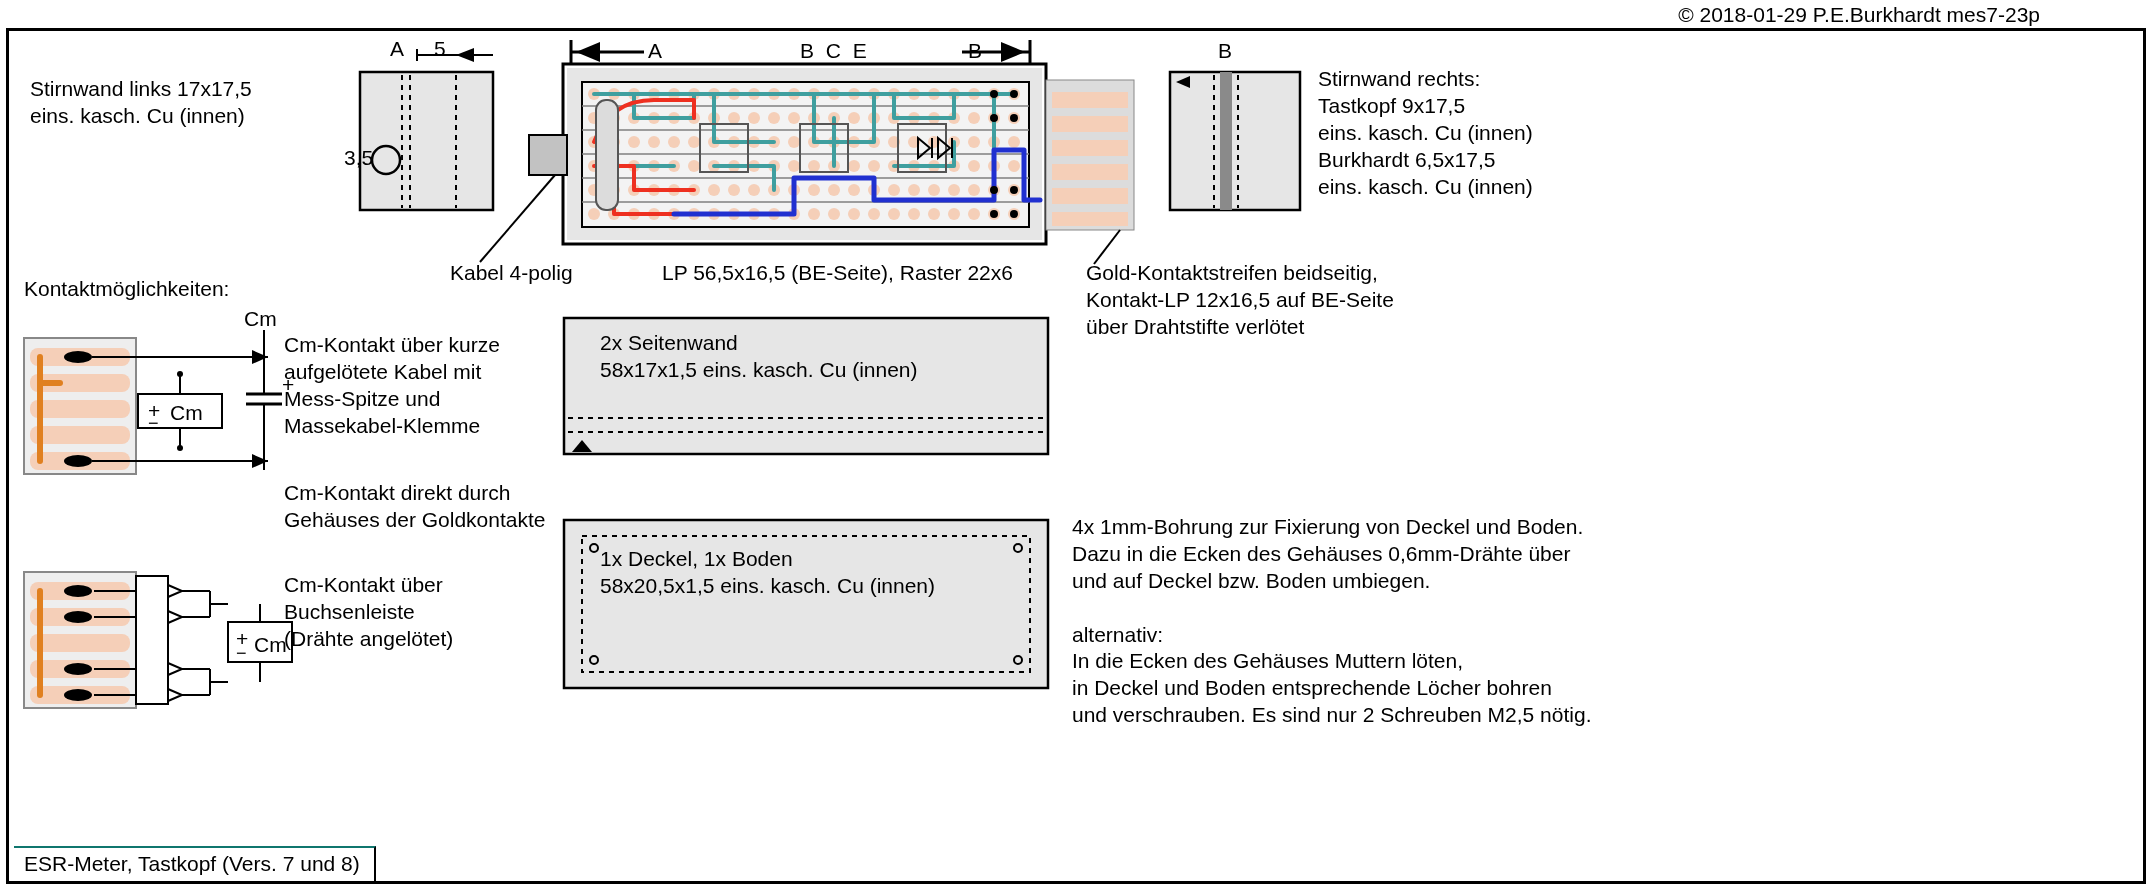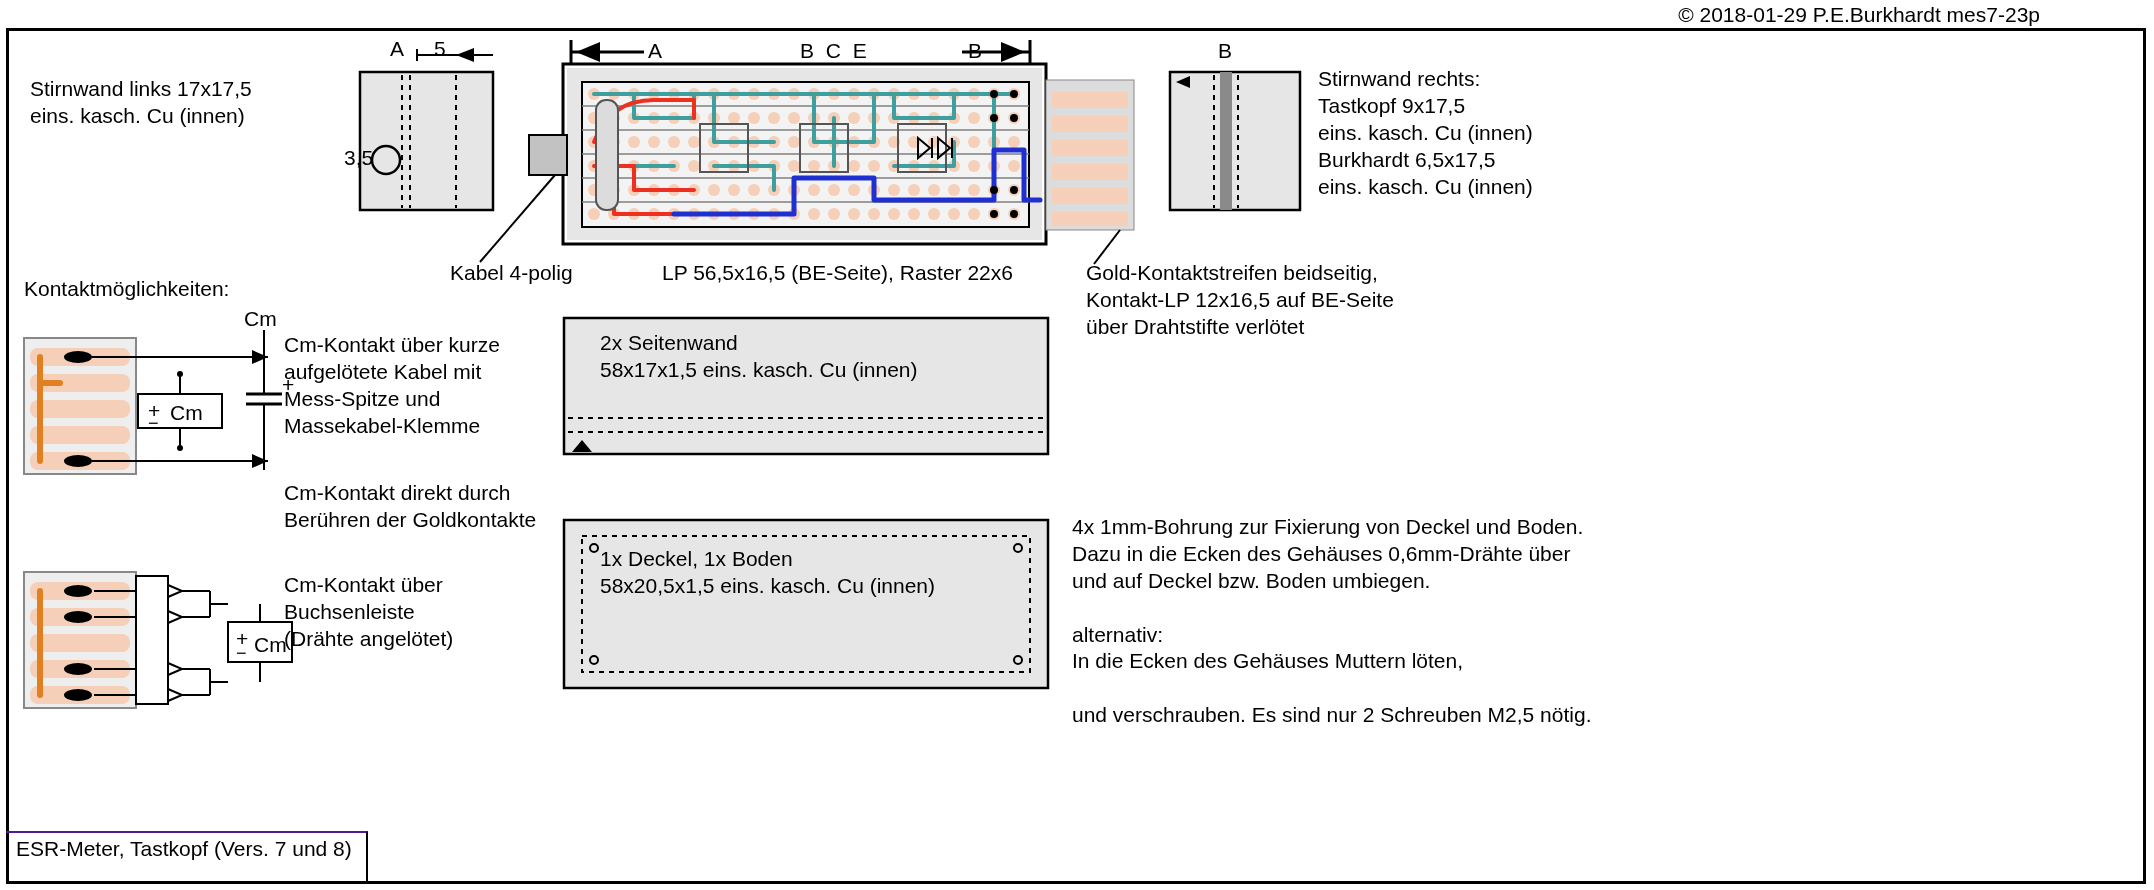--- a/index.html
+++ b/index.html
@@ -1,20 +1,20 @@
 <!DOCTYPE html>
 <html><head>
 <meta charset="utf-8">
 <style>
   html,body{margin:0;padding:0;background:#fff;font-family:Arial,Helvetica,sans-serif;font-size:21px;color:#000}
   .page{position:relative;width:2050px;height:890px;box-sizing:border-box}
   .outer{position:absolute;left:6px;top:28px;width:2140px;height:856px;border:3px solid #000;box-sizing:border-box}
   .lbl{position:absolute;white-space:nowrap;line-height:1.25}
   .mlbl{position:absolute;line-height:1.28}
-  .titlebox{position:absolute;left:6px;bottom:6px;border-top:2px solid #4c1d95;border-right:2px solid #000;padding:4px 14px 23px 10px}
+  .titlebox{position:absolute;left:14px;bottom:6px;border-top:2px solid #0f766e;border-right:2px solid #000;padding:4px 14px 8px 10px}
   .copper{fill:#f5cfb8}
   .greyfill{fill:#e6e6e6}
   .blk{stroke:#000;stroke-width:3;fill:none}
   .blk2{stroke:#000;stroke-width:2.5;fill:none}
   .blkthin{stroke:#000;stroke-width:2;fill:none}
   .dash{stroke:#000;stroke-width:2;stroke-dasharray:5 5;fill:none}
   .grid{stroke:#7f7f7f;stroke-width:1.5;fill:none}
   .teal{stroke:#3f9f9f;stroke-width:4;fill:none;stroke-linejoin:round;stroke-linecap:round}
   .red{stroke:#ee3020;stroke-width:4;fill:none;stroke-linejoin:round;stroke-linecap:round}
   .blue{stroke:#2030d0;stroke-width:5;fill:none;stroke-linejoin:round;stroke-linecap:round}
@@ -423,41 +423,41 @@
     <span>Kontakt-LP 12x16,5 auf BE-Seite</span><br>
     <span>über Drahtstifte verlötet</span>
   </div>
 
   <div class="mlbl" style="left:1072px;top:514px">
     <span>4x 1mm-Bohrung zur Fixierung von Deckel und Boden.</span><br>
     <span>Dazu in die Ecken des Gehäuses 0,6mm-Drähte über</span><br>
     <span>und auf Deckel bzw. Boden umbiegen.</span><br><br>
     <span>alternativ:</span><br>
     <span>In die Ecken des Gehäuses Muttern löten,</span><br>
-    <br>
+    <span>in Deckel und Boden entsprechende Löcher bohren</span><br>
     <span>und verschrauben. Es sind nur 2 Schreuben M2,5 nötig.</span>
   </div>
 
   <div class="lbl under" style="left:24px;top:276px">Kontaktmöglichkeiten:</div>
   <div class="lbl" style="left:244px;top:306px">Cm</div>
   <div class="lbl" style="left:282px;top:372px">+</div>
 
   <div class="lbl" style="left:148px;top:398px">+</div>
   <div class="lbl" style="left:148px;top:412px;font-size:18px">−</div>
   <div class="lbl" style="left:170px;top:400px">Cm</div>
 
   <div class="mlbl" style="left:284px;top:332px">
     <span>Cm-Kontakt über kurze</span><br>
     <span>aufgelötete Kabel mit</span><br>
     <span>Mess-Spitze und</span><br>
     <span>Massekabel-Klemme</span>
   </div>
   <div class="mlbl" style="left:284px;top:480px">
     <span>Cm-Kontakt direkt durch</span><br>
-    <span>Berühren der Goldkontakte</span>
+    <span>Gehäuses der Goldkontakte</span>
   </div>
   <div class="mlbl" style="left:284px;top:572px">
     <span>Cm-Kontakt über</span><br>
     <span>Buchsenleiste</span><br>
     <span>(Drähte angelötet)</span>
   </div>
 
   <div class="lbl" style="left:236px;top:626px">+</div>
   <div class="lbl" style="left:236px;top:642px;font-size:18px">−</div>
   <div class="lbl" style="left:254px;top:632px">Cm</div>

